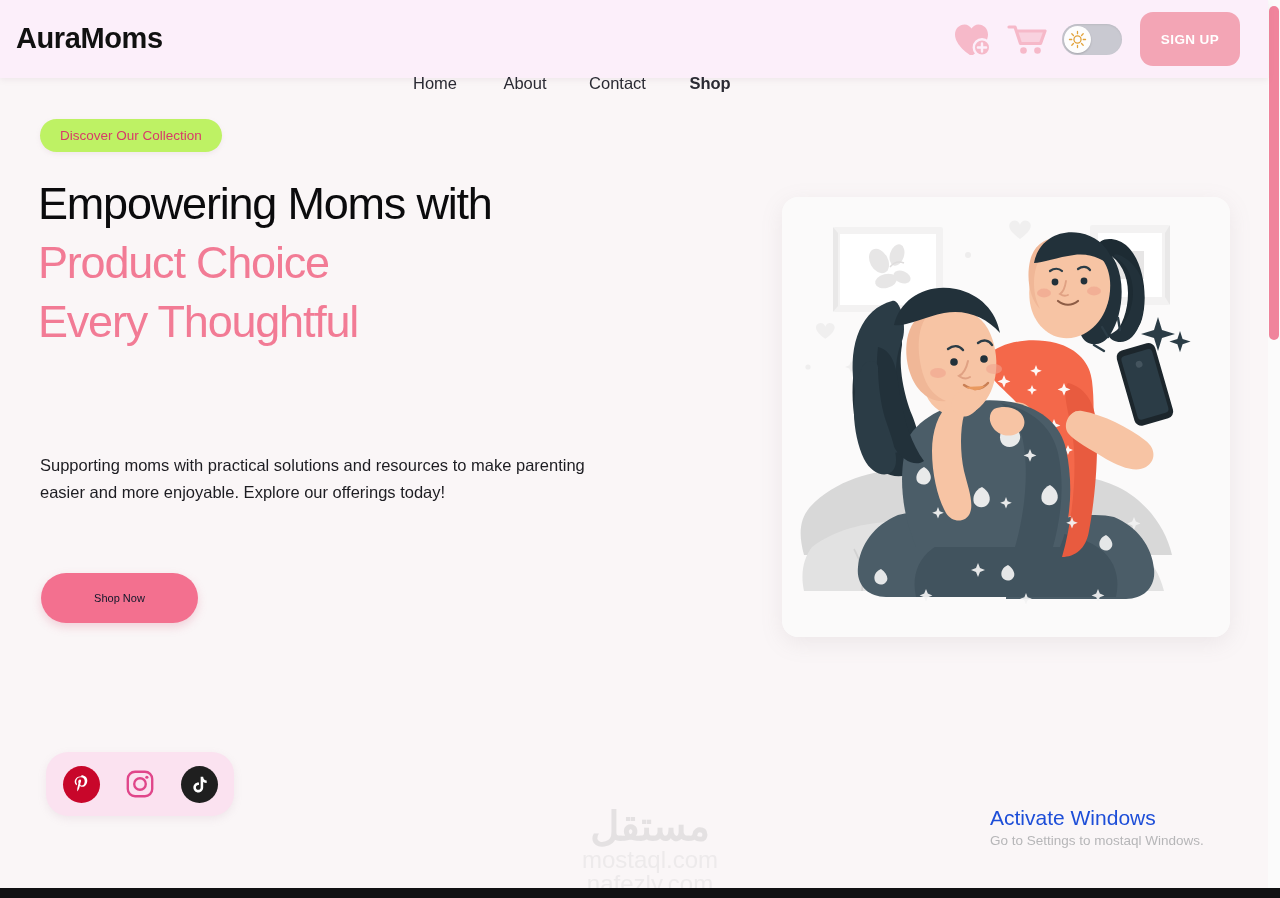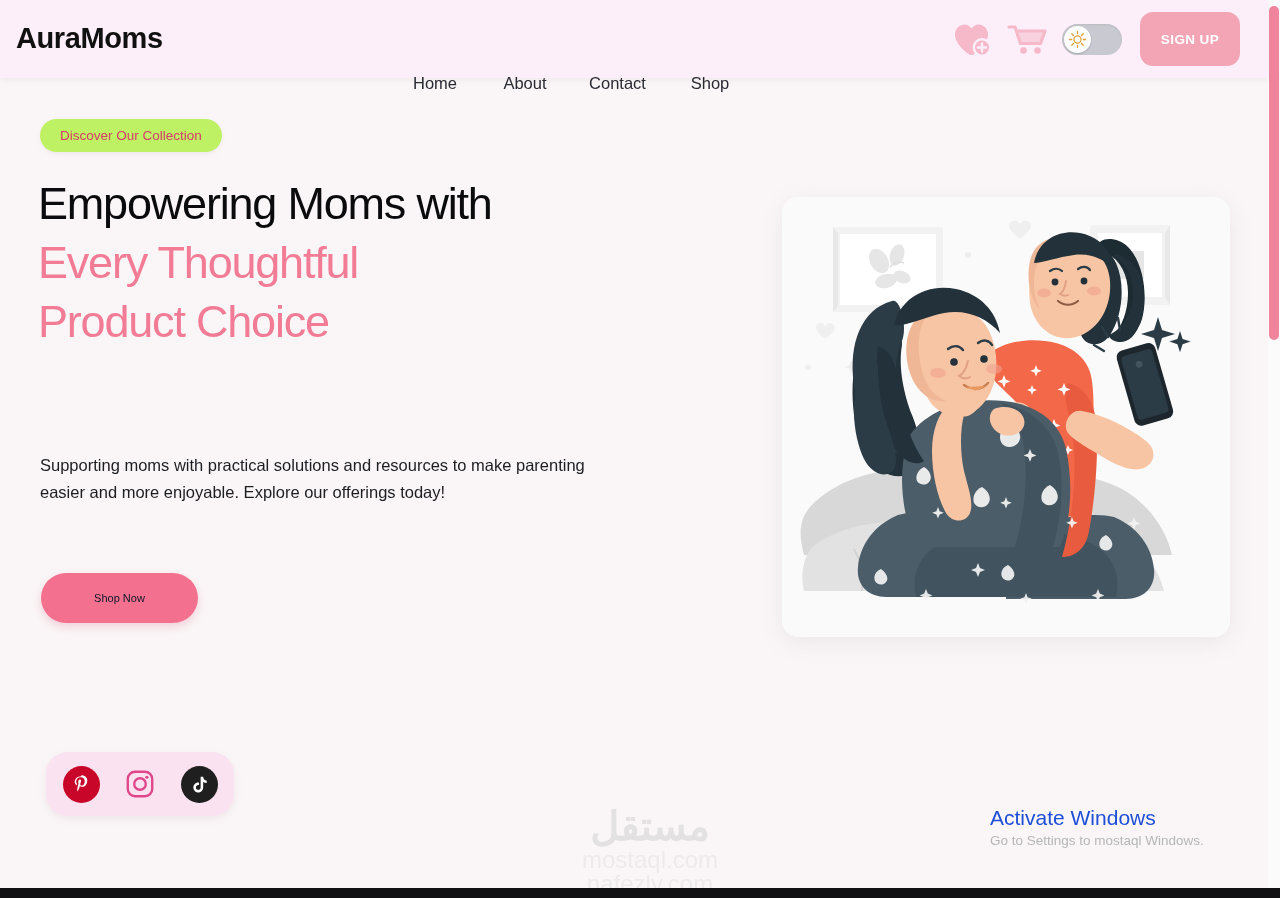--- a/index.html
+++ b/index.html
@@ -29,21 +29,21 @@
     position:absolute; left:390px; top:28px;
     display:flex; gap:0;margin-top:46px;
   }
   #nav a {
     font-size:16.5px; color:#2a2a33; text-decoration:none;
     display:block; text-align:center;
   }
   #nav a.n0 { width:90px; }
   #nav a.n1 { width:90px; }
   #nav a.n2 { width:95px; }
-  #nav a.n3 { width:90px; }
+  #nav a.n3 { width:90px;font-weight:bold; }
 
   #header-actions {
     position:absolute; right:10px; top:0; height:78px;
     display:flex; align-items:center; gap:0;
   }
   .hicon { display:flex; align-items:center; justify-content:center; }
   #wish-icon { width:44px; height:40px; margin-right:10px; }
   #cart-icon { width:42px; height:40px; margin-right:14px; }
 
   #theme-toggle {
@@ -197,22 +197,22 @@
       </div>
 
       <button id="signup-btn">SIGN UP</button>
     </div>
   </div>
 
   <div id="badge">Discover Our Collection</div>
 
   <h1 id="hero-title">
     <span>Empowering Moms with</span>
+    <span class="accent">Product Choice</span>
     <span class="accent">Every Thoughtful</span>
-    <span class="accent">Product Choice</span>
   </h1>
 
   <p id="hero-sub">
     <span>Supporting moms with practical solutions and resources to make parenting</span><br>
     <span>easier and more enjoyable. Explore our offerings today!</span>
   </p>
 
   <button id="shop-now">Shop Now</button>
 
   <div id="social">

